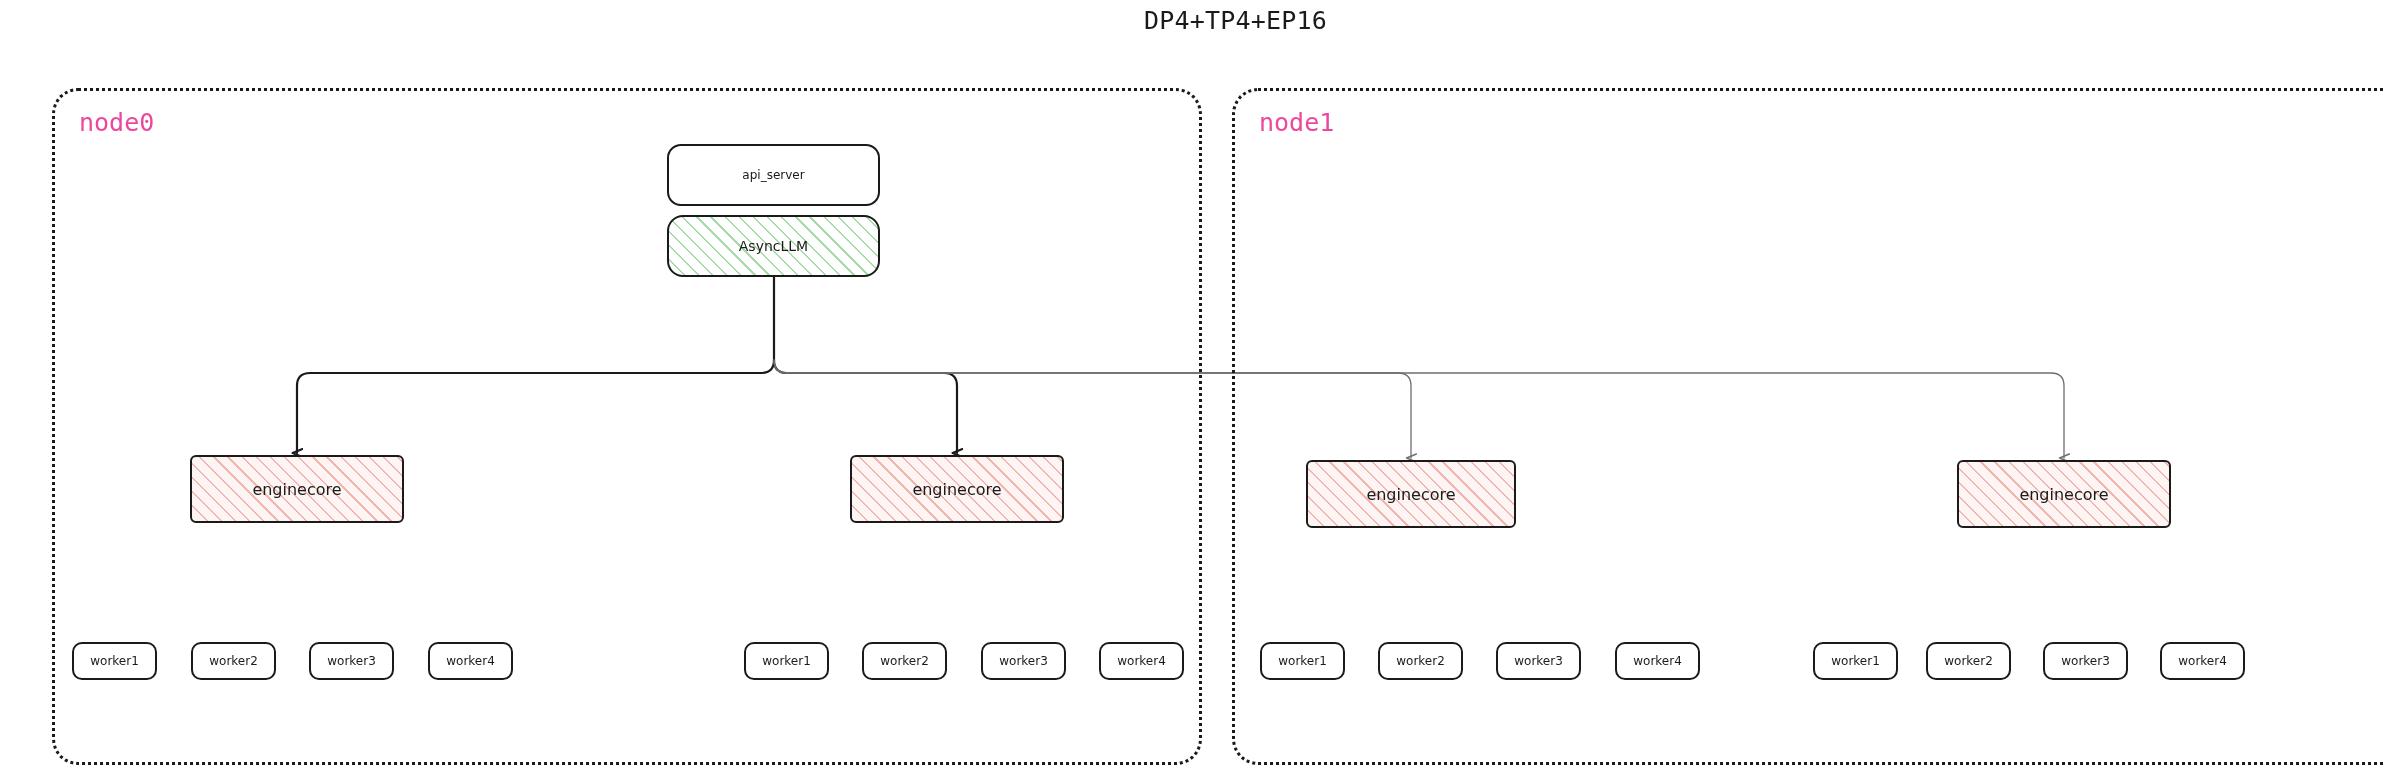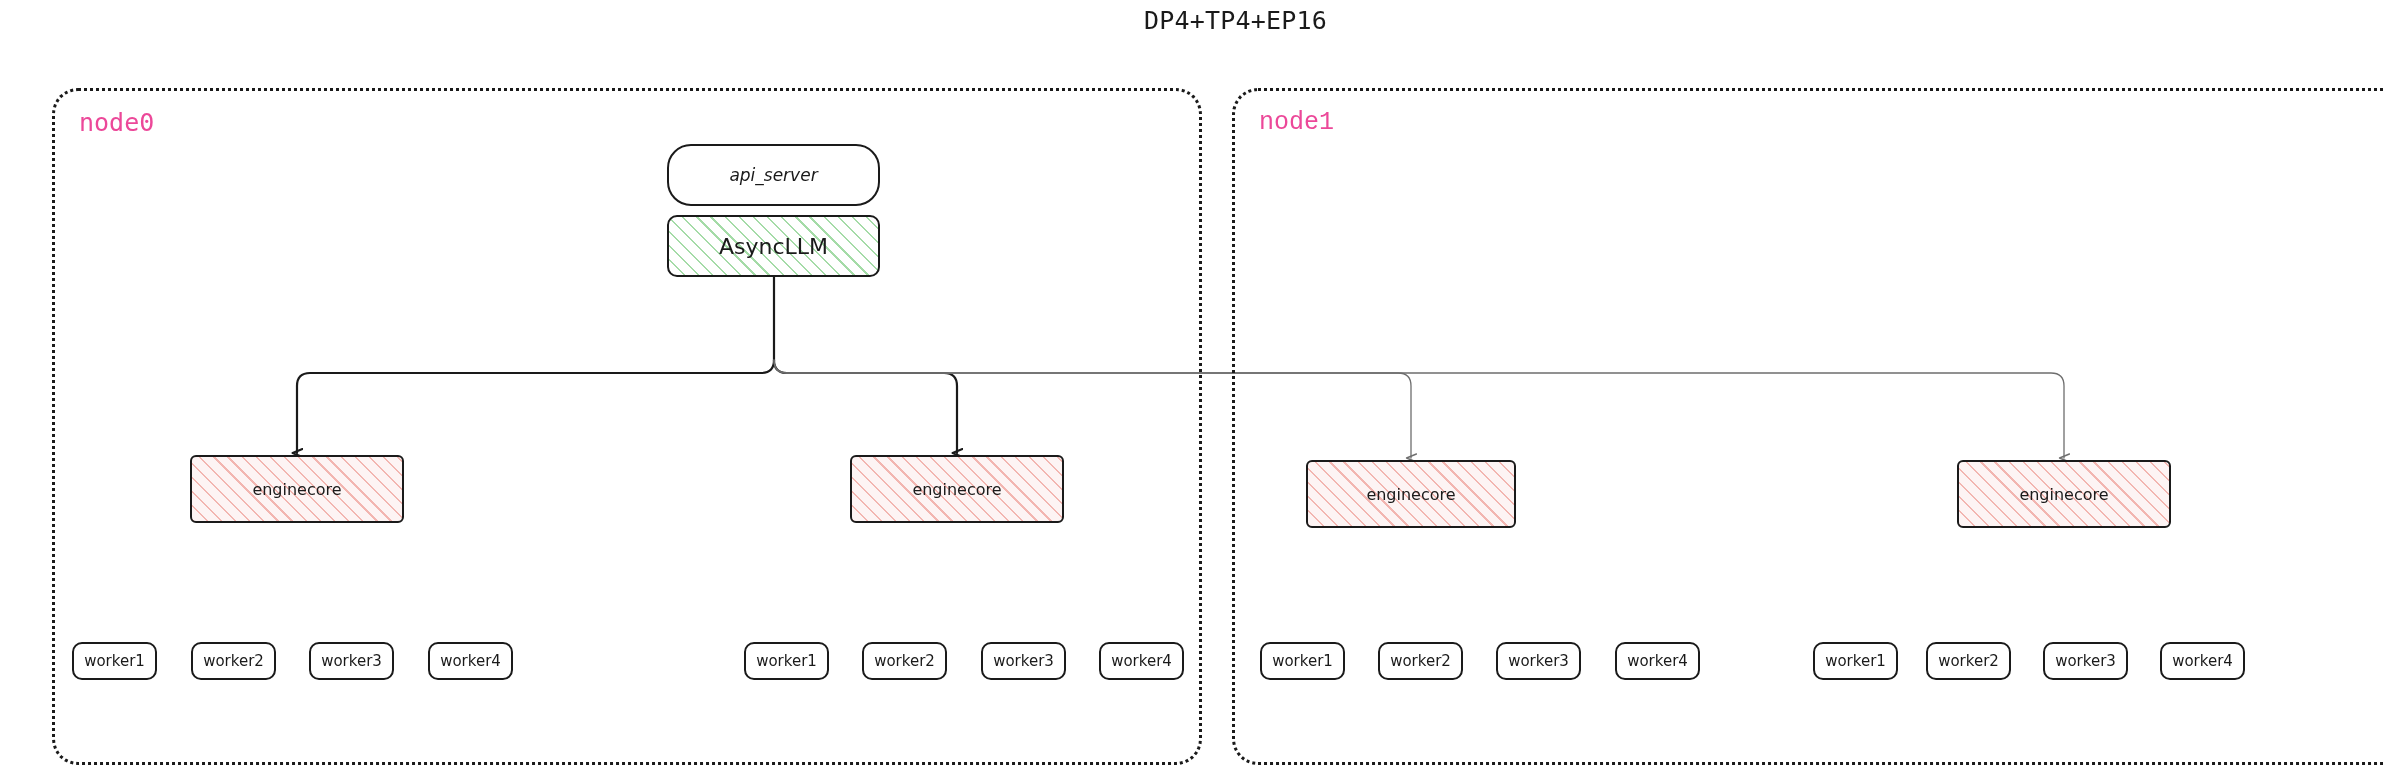--- a/index.html
+++ b/index.html
@@ -50,27 +50,26 @@
     border-radius: 12px;
     background: #ffffff;
     display: flex;
     align-items: center;
     justify-content: center;
     font-family: "DejaVu Sans", sans-serif;
     color: #1a1a1a;
     white-space: nowrap;
   }
   .box-api {
-    border-radius: 24px;
-    font-size: 17px;
-    font-style: italic;
+    border-radius: 14px;
+    font-size: 12px;
   }
   .box-async {
-    border-radius: 10px;
-    font-size: 22px;
+    border-radius: 16px;
+    font-size: 14px;
     background-color: #ffffff;
     background-image: repeating-linear-gradient(
         45deg,
         rgba(90, 190, 95, 0.55) 0px,
         rgba(90, 190, 95, 0.55) 1.6px,
         rgba(255, 255, 255, 0) 1.6px,
         rgba(255, 255, 255, 0) 10px);
   }
   .box-engine {
     border-radius: 6px;
@@ -79,21 +78,21 @@
     background-image: repeating-linear-gradient(
         45deg,
         rgba(232, 120, 110, 0.50) 0px,
         rgba(232, 120, 110, 0.50) 1.6px,
         rgba(255, 255, 255, 0) 1.6px,
         rgba(255, 255, 255, 0) 10px);
   }
   .box-worker {
     border-radius: 10px;
     border-width: 2px;
-    font-size: 15px;
+    font-size: 12px;
   }
   svg.edges {
     position: absolute;
     left: 0;
     top: 0;
     width: 2383px;
     height: 773px;
     pointer-events: none;
   }
 </style>
@@ -119,21 +118,21 @@
         <path d="M 730 360 Q 730 373 743 373 L 900 373 Q 913 373 913 386 L 913 453" fill="none" stroke="#1a1a1a" stroke-width="2.2" stroke-linecap="round" stroke-linejoin="round" marker-end="url(#arrow-dark)"></path>
         <path d="M 730 360 Q 730 373 743 373 L 1354 373 Q 1367 373 1367 386 L 1367 458" fill="none" stroke="#6e6e6e" stroke-width="1.3" stroke-linecap="round" stroke-linejoin="round" marker-end="url(#arrow-light)"></path>
         <path d="M 730 360 Q 730 373 743 373 L 2007 373 Q 2020 373 2020 386 L 2020 458" fill="none" stroke="#6e6e6e" stroke-width="1.3" stroke-linecap="round" stroke-linejoin="round" marker-end="url(#arrow-light)"></path>
       </g>
   </svg>
 
   <div id="node-frames">
       <div class="node-container" style="left: 8px; top: 88px; width: 1150px; height: 677px;"></div>
       <div class="node-label" style="left: 35px; top: 108px;">node0</div>
       <div class="node-container" style="left: 1188px; top: 88px; width: 1187px; height: 677px;"></div>
-      <div class="node-label" style="left: 1215px; top: 108px; font-family: Liberation Mono, monospace;">node1</div>
+      <div class="node-label" style="left: 1215px; top: 108px;">node1</div>
     </div>
   <div id="boxes-layer">
       <div class="box box-api" style="left: 623px; top: 144px; width: 213px; height: 62px;">
         <span>api_server</span>
       </div>
       <div class="box box-async" style="left: 623px; top: 215px; width: 213px; height: 62px;">
         <span>AsyncLLM</span>
       </div>
       <div class="box box-engine" style="left: 146px; top: 455px; width: 214px; height: 68px;">
         <span>enginecore</span>

